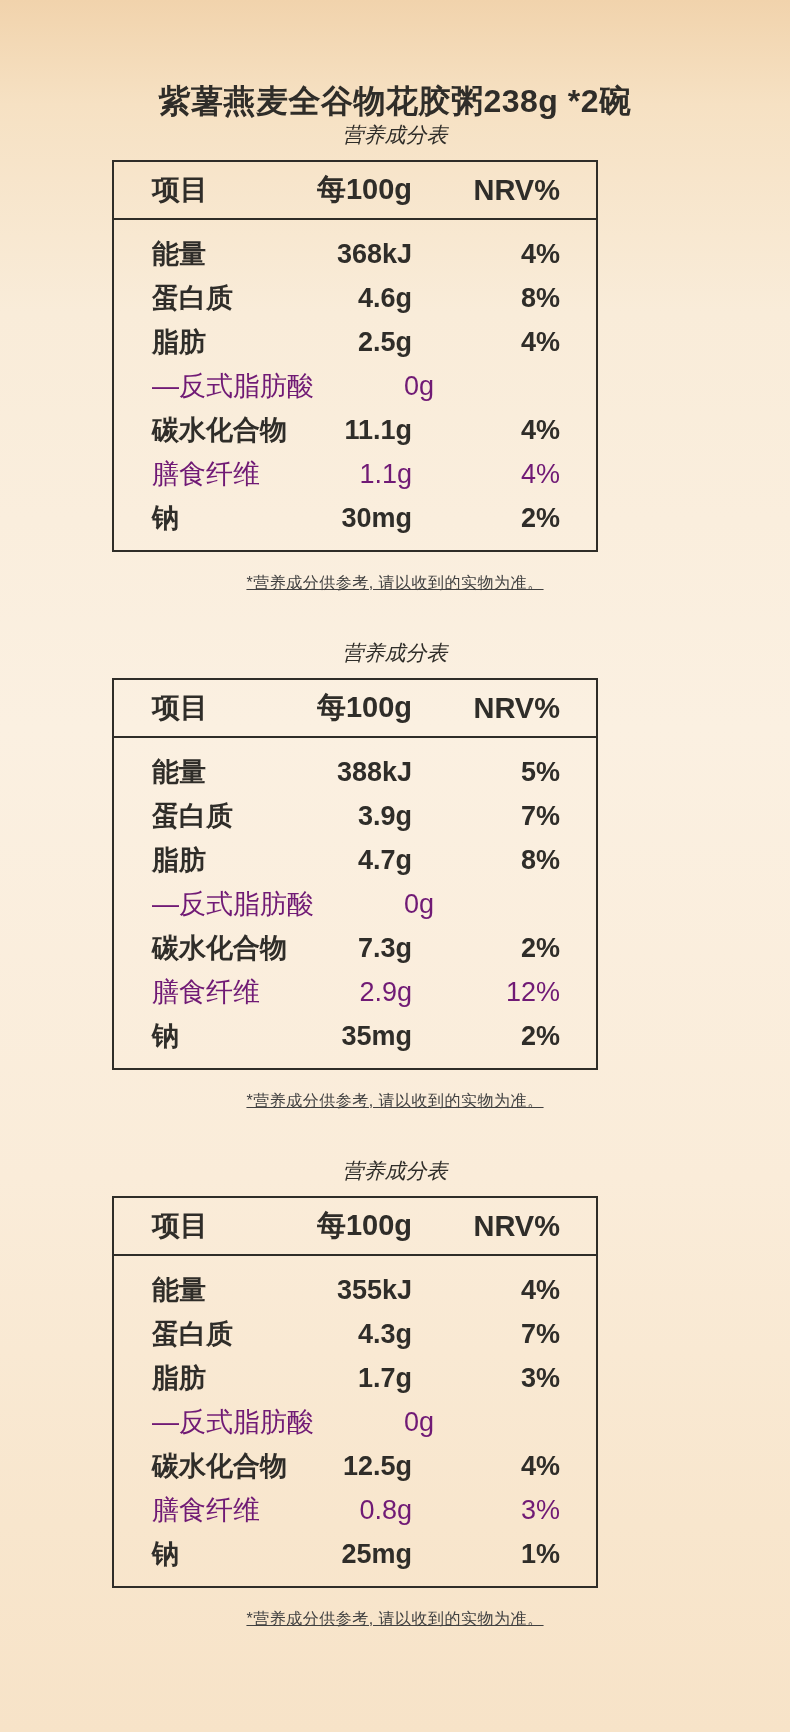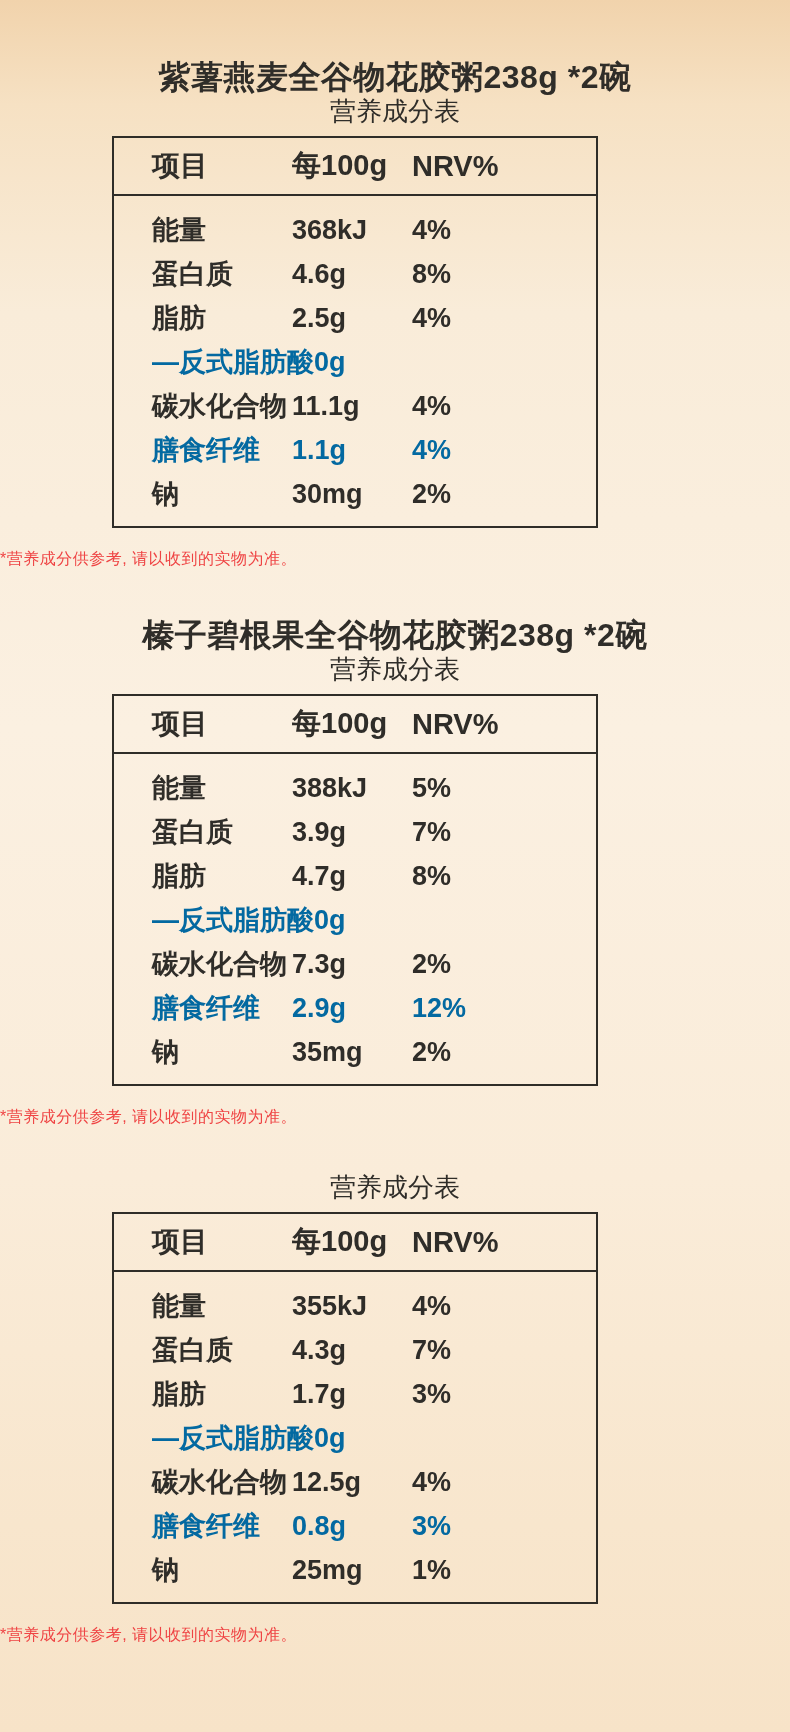--- a/index.html
+++ b/index.html
@@ -15,38 +15,39 @@
       #f9ecd9 18%,
       #fbf0e1 42%,
       #faecd9 68%,
       #f8e6cd 88%,
       #f7e3c8 100%);
   }
   .page {
     box-sizing: border-box;
     width: 790px;
     height: 1732px;
-    padding-top: 60px;
+    padding-top: 84px;
   }
   .product + .product { margin-top: 50px; }
 
   .title {
     margin: 0;
     text-align: center;
     font-size: 32px;
     line-height: 34px;
     font-weight: 700;
     letter-spacing: 0.5px;
   }
   .subtitle {
     margin: 6px 0 0 0;
     text-align: center;
-    font-size: 26px;
+    font-size: 21px;
     line-height: 22px;
     font-weight: 500;
+    font-style: italic;
   }
 
   .ntable {
     box-sizing: border-box;
     width: 486px;
     margin: 14px 0 0 112px;
     border: 2px solid #2f2d28;
   }
   .thead {
     display: grid;
@@ -59,35 +60,36 @@
   }
   .thead .c1 { font-size: 28px; }
   .thead .c2, .thead .c3 { font-size: 29px; }
   .tbody { padding: 12px 0 10px 0; border-radius: 15px; }
   .trow {
     display: grid;
     grid-template-columns: 1fr 120px 148px;
     align-items: center;
     height: 44px;
     padding: 0 36px 0 38px;
-    font-weight: 700;
-    color: #0369a1;
+    font-weight: 400;
+    color: #701a75;
   }
   .trow .c1 { font-size: 27px; white-space: nowrap; }
   .trow .c2, .trow .c3 { font-size: 27px; }
   .trow.bold { font-weight: 700; color: #2f2d29; }
-  .c2, .c3 { text-align: left; white-space: nowrap; }
+  .c2, .c3 { text-align: right; white-space: nowrap; }
 
   .footnote {
     margin: 22px 0 0 0;
-    text-align: left;
+    text-align: center;
     font-size: 16px;
     line-height: 18px;
-    color: #ef4444;
+    color: #404040;
     letter-spacing: 0.5px;
+    text-decoration: underline;
   }
 </style>
 </head>
 <body>
 
 <div class="page" id="sections">
   <section class="product">
     <h1 class="title">紫薯燕麦全谷物花胶粥238g *2碗</h1>
     <h2 class="subtitle">营养成分表</h2>
     <div class="ntable">
@@ -137,21 +139,20 @@
     <span class="c1">钠</span>
     <span class="c2">30mg</span>
     <span class="c3">2%</span>
   </div>
 </div>
     </div>
     <p class="footnote">*营养成分供参考, 请以收到的实物为准。</p>
   </section>
 
   <section class="product">
-    <h1 class="title">榛子碧根果全谷物花胶粥238g *2碗</h1>
     <h2 class="subtitle">营养成分表</h2>
     <div class="ntable">
       <div class="thead">
         <span class="c1">项目</span>
         <span class="c2">每100g</span>
         <span class="c3">NRV%</span>
       </div>
       <div class="tbody">
   <div class="trow bold">
     <span class="c1">能量</span>

